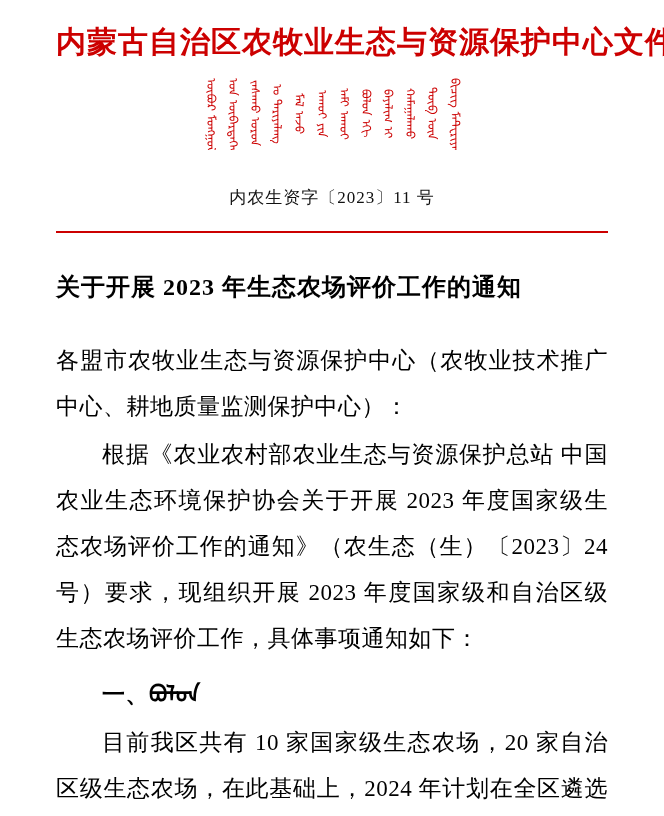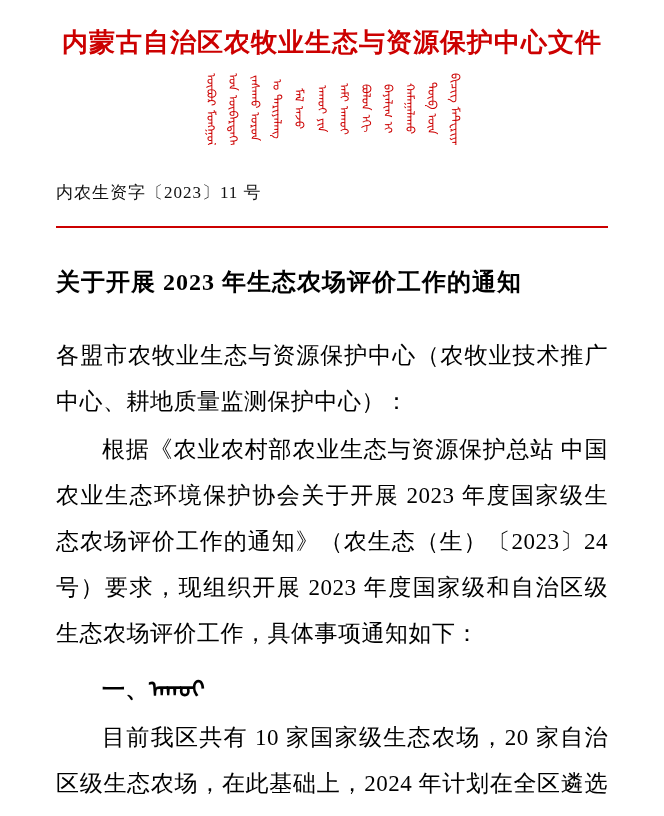--- a/index.html
+++ b/index.html
@@ -20,23 +20,23 @@
     height: 816px;
     box-sizing: border-box;
     padding: 0 56px;
   }
   .masthead {
     text-align: center;
     margin-top: 26px;
   }
   .masthead-title {
     color: #cc0000;
-    font-family: Liberation Sans, sans-serif;
+    font-family: Liberation Mono, monospace;
     font-weight: bold;
-    font-size: 26px;
+    font-size: 30px;
     letter-spacing: 1px;
     line-height: 1.25;
     white-space: nowrap;
   }
   .masthead-mongolian {
     margin-top: 14px;
     color: #cc0000;
     font-size: 13px;
     line-height: 1.1;
     display: flex;
@@ -50,20 +50,21 @@
     text-orientation: mixed;
     font-family: "DejaVu Sans", sans-serif;
     font-size: 12px;
     letter-spacing: 0px;
     color: #cc0000;
     height: 72px;
     white-space: nowrap;
     overflow: hidden;
   }
   .doc-number {
+    text-align: center;
     margin-top: 34px;
     font-size: 17px;
     letter-spacing: 1px;
     color: #111;
   }
   .red-rule {
     margin-top: 22px;
     height: 2px;
     background: #cc0000;
     width: 100%;
@@ -130,19 +131,19 @@
 
   <div class="doc-number">内农生资字〔2023〕11 号</div>
 
   <div class="red-rule"></div>
 
   <div class="doc-title">关于开展 2023 年生态农场评价工作的通知</div>
 
   <div class="body-text">
     <p class="para">各盟市农牧业生态与资源保护中心（农牧业技术推广中心、耕地质量监测保护中心）：</p>
     <p class="para indent">根据《农业农村部农业生态与资源保护总站 中国农业生态环境保护协会关于开展 2023 年度国家级生态农场评价工作的通知》（农生态（生）〔2023〕24 号）要求，现组织开展 2023 年度国家级和自治区级生态农场评价工作，具体事项通知如下：</p>
-    <p class="para section-heading">一、ᠠᠬᠤᠢ</p>
+    <p class="para section-heading">一、ᠪᠣᠯᠣᠨ</p>
     <p class="para indent">目前我区共有 10 家国家级生态农场，20 家自治区级生态农场，在此基础上，2024 年计划在全区遴选推荐 10 家国</p>
   </div>
 
   <div class="page-number">- 1 -</div>
 
 </div>
 
 </body></html>

